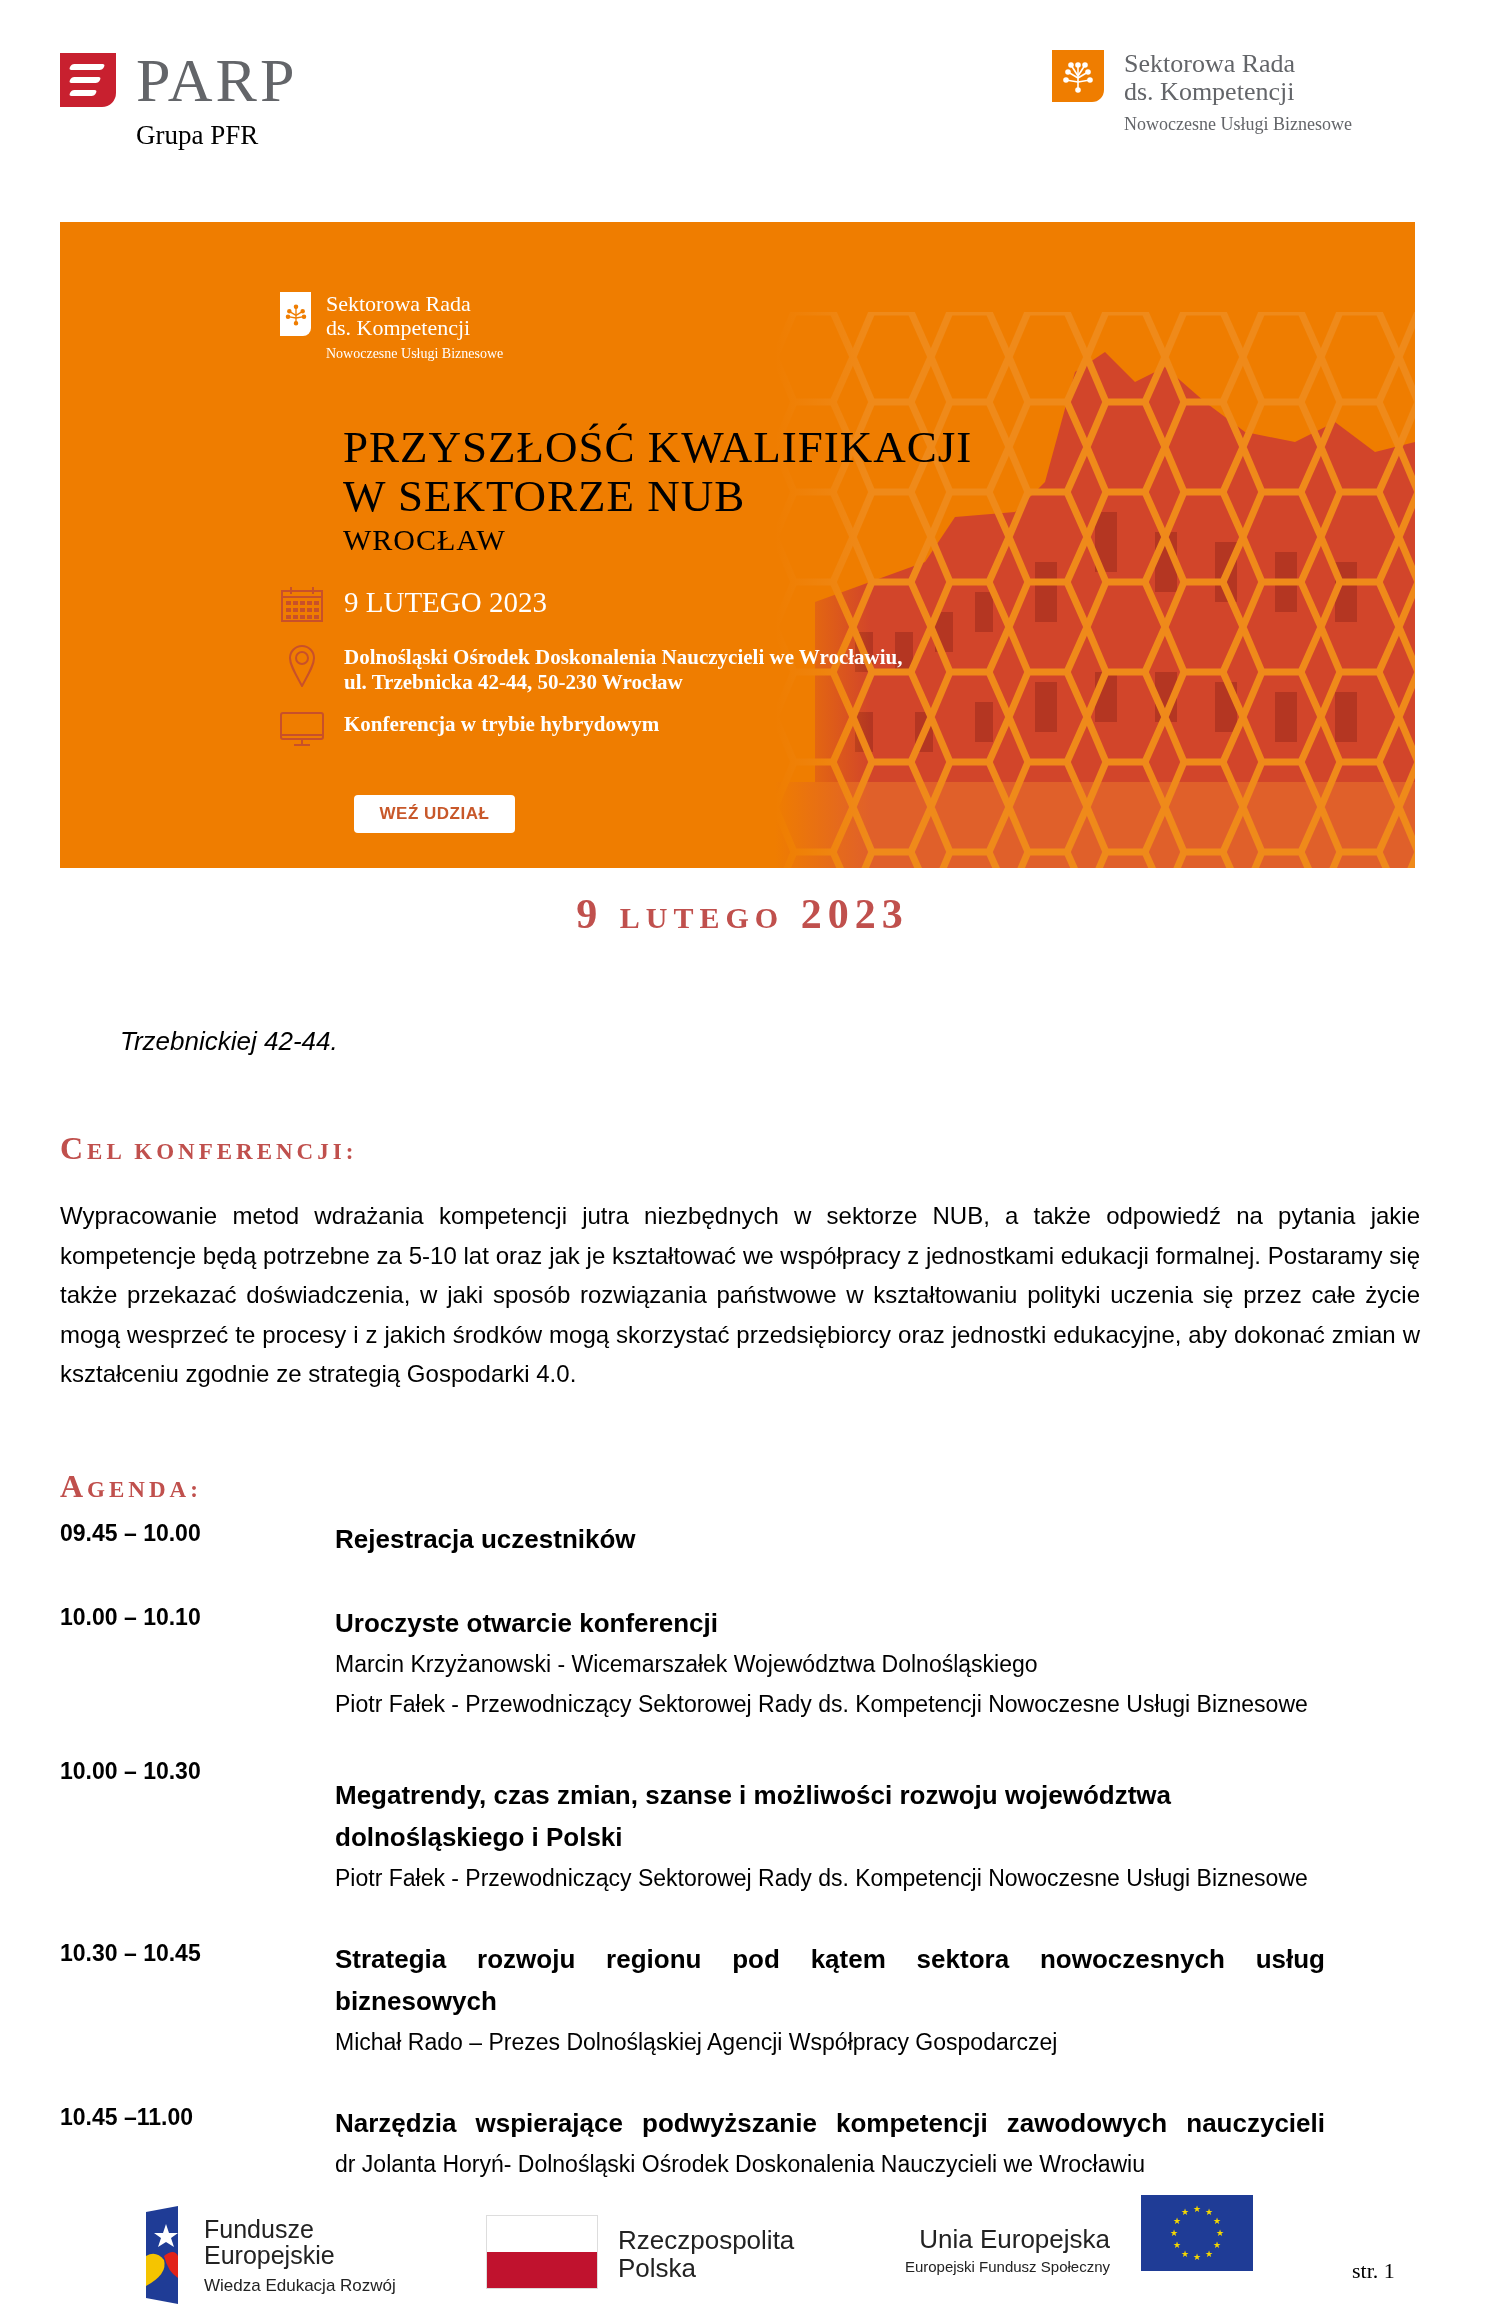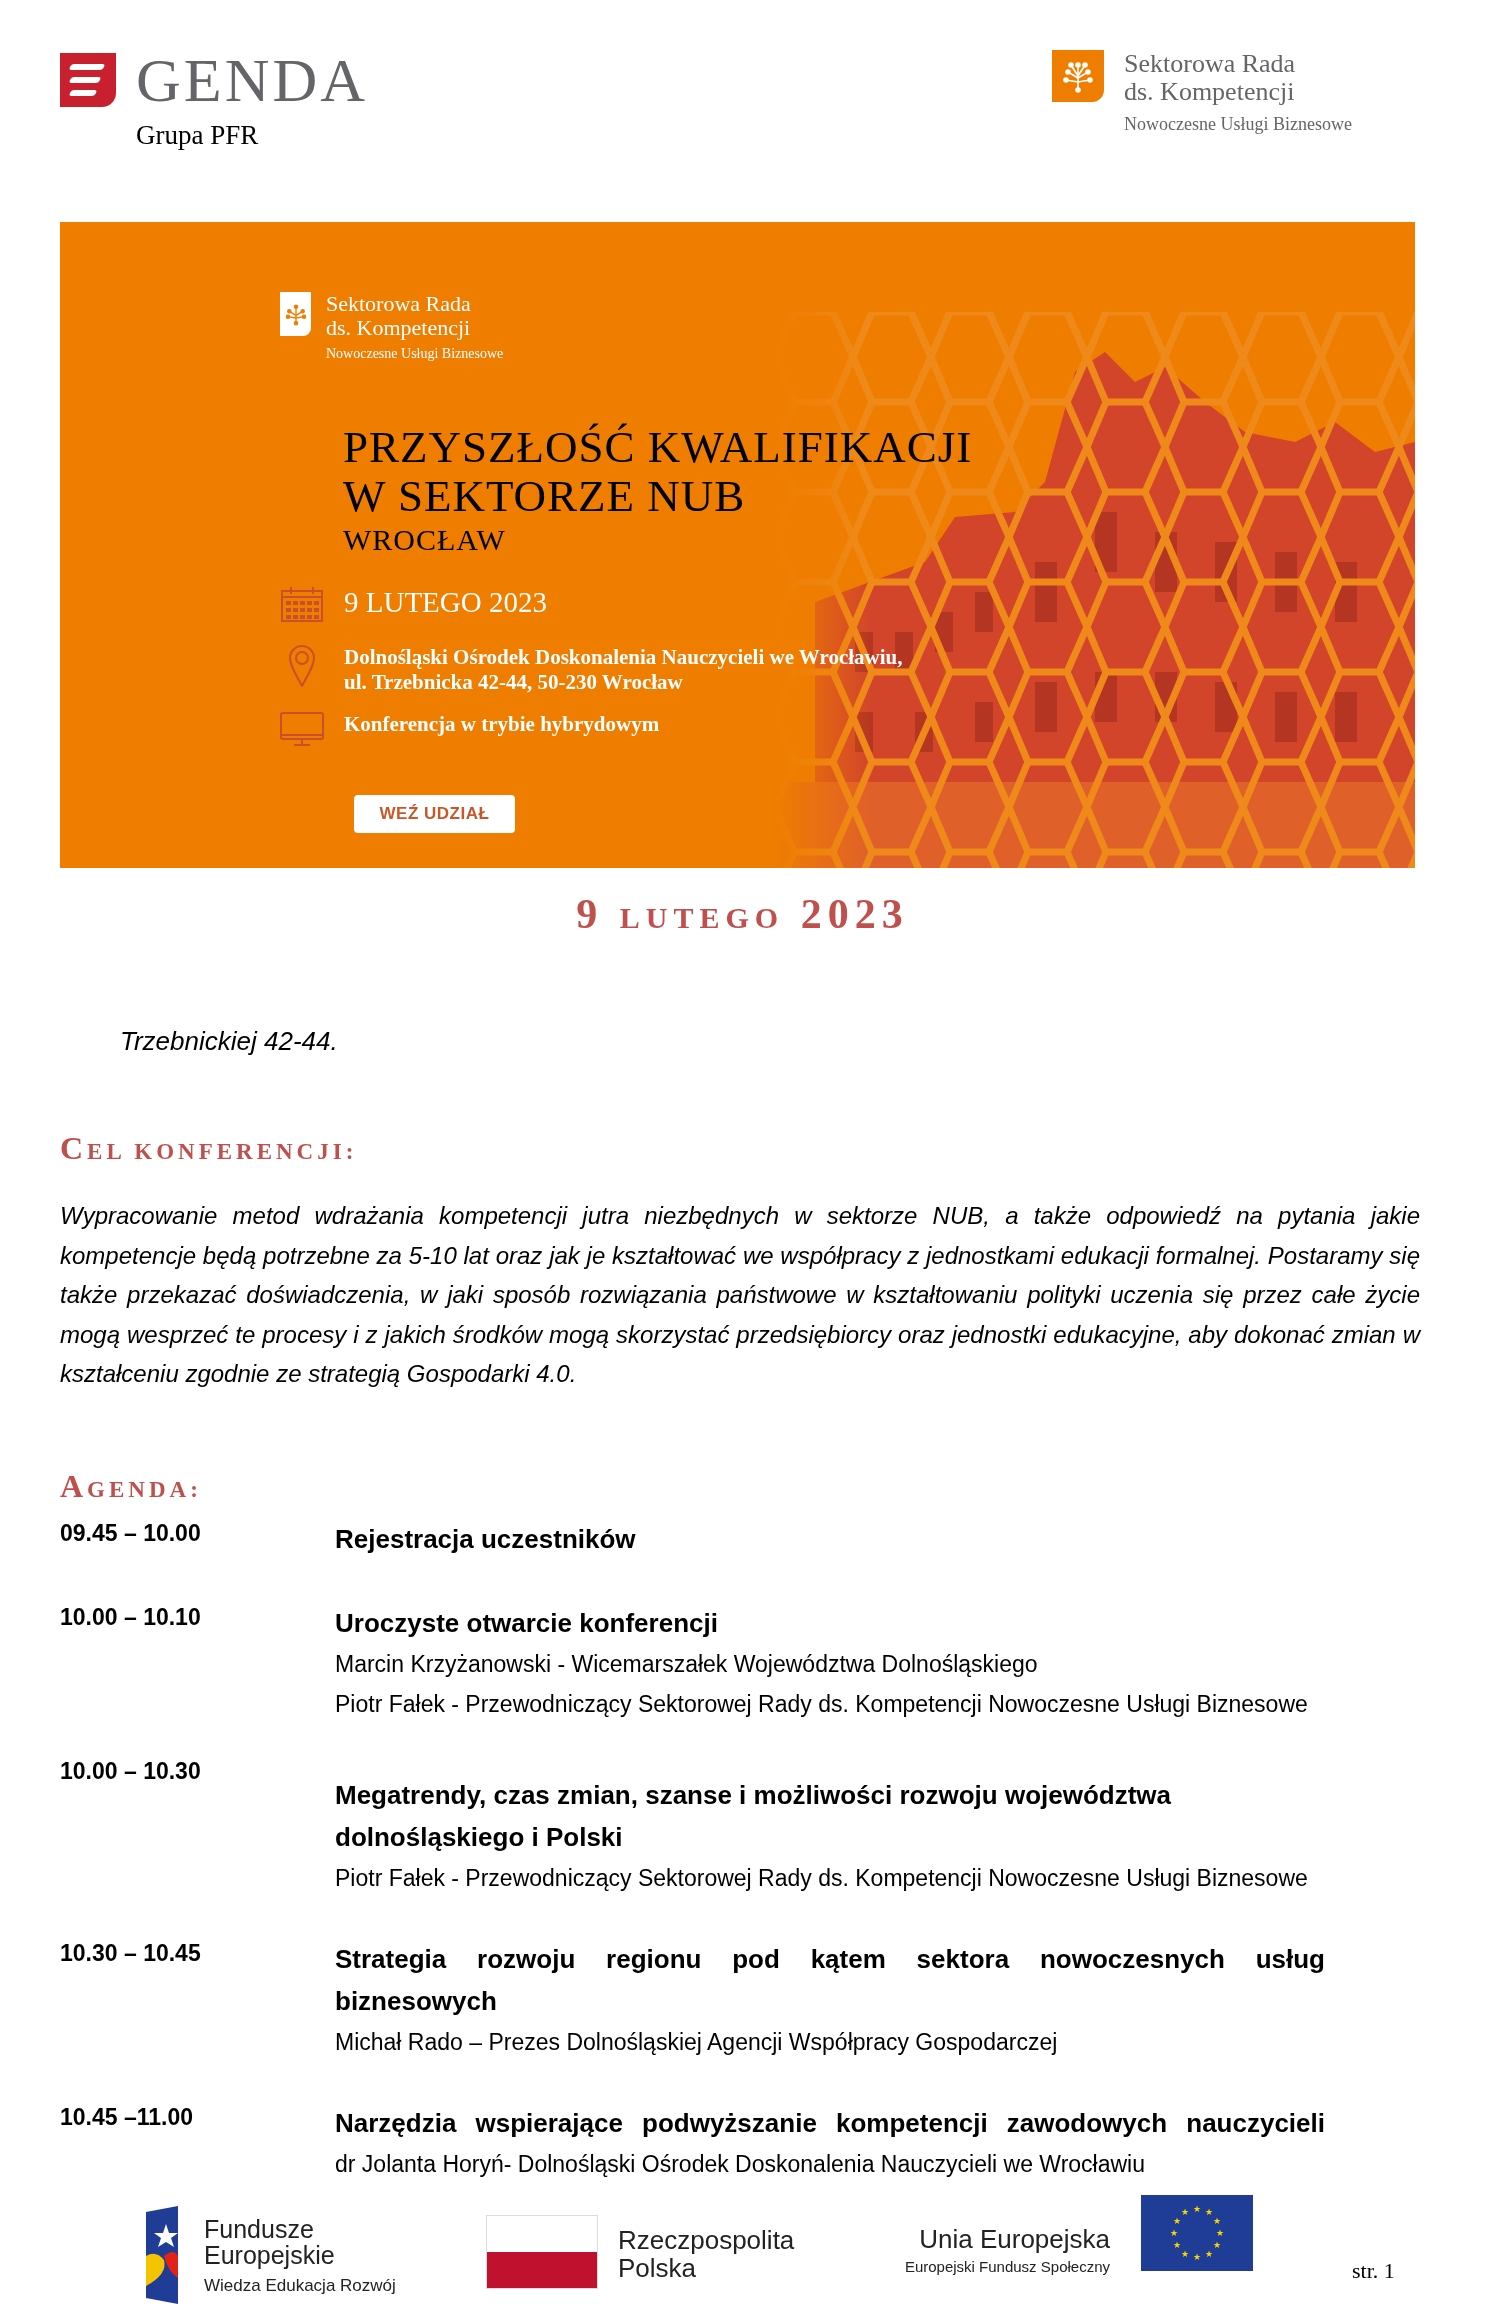--- a/index.html
+++ b/index.html
@@ -50,21 +50,21 @@
   
   .sec-label { font-family: "Liberation Serif", serif; color: #c0504d; font-weight: bold; letter-spacing: 4px; }
   .sec-label .big { font-size: 32px; }
   .sec-label .sml { font-size: 23px; }
   .miejsce { position: absolute; left: 60px; top: 1018px; width: 1360px; }
   .miejsce .row1 { display: flex; align-items: baseline; }
   .miejsce .val { font-style: italic; font-size: 26px; margin-left: 16px; }
   .miejsce .row2 { font-style: italic; font-size: 26px; margin-left: 60px; margin-top: 8px; }
 
   .cel { position: absolute; left: 60px; top: 1130px; }
-  .cel-text { position: absolute; left: 60px; top: 1196px; width: 1360px; font-style: italic; font-size: 24px; line-height: 39.5px; text-align: justify; }
+  .cel-text { position: absolute; left: 60px; top: 1196px; width: 1360px; font-size: 24px; line-height: 39.5px; text-align: justify; }
 
   .agenda-label { position: absolute; left: 60px; top: 1468px; }
   .agenda { position: absolute; left: 60px; top: 1518px; width: 1360px; }
   .ag-item { position: relative; }
   .ag-time { position: absolute; left: 0; top: 0; font-weight: bold; font-size: 23px; }
   .ag-body { margin-left: 275px; width: 1055px; }
   .ag-title { font-weight: bold; font-size: 26px; line-height: 42px; text-align: justify; }
   .ag-title.just { text-align-last: left; }
   .ag-speaker { font-size: 23px; line-height: 40px; }
   .fe-logo { position: absolute; left: 142px; top: 2206px; display: flex; }
@@ -85,21 +85,21 @@
 </head>
 <body>
 
 <div class="parp-logo">
   <div class="parp-mark">
       <span></span>
       <span></span>
       <span></span>
     </div>
   <div class="parp-text">
-    <div class="parp-word">GENDA</div>
+    <div class="parp-word">PARP</div>
     <div class="parp-sub">Grupa PFR</div>
   </div>
 </div>
 
 <div class="src-logo">
   <div class="src-mark">
     <svg width="36" height="36" viewBox="0 0 36 36">
         <g stroke="#fff" stroke-width="1.6" fill="#fff">
       <line x1="18" y1="32" x2="18" y2="8"></line>
           <line x1="18" y1="20" x2="8" y2="14"></line>

